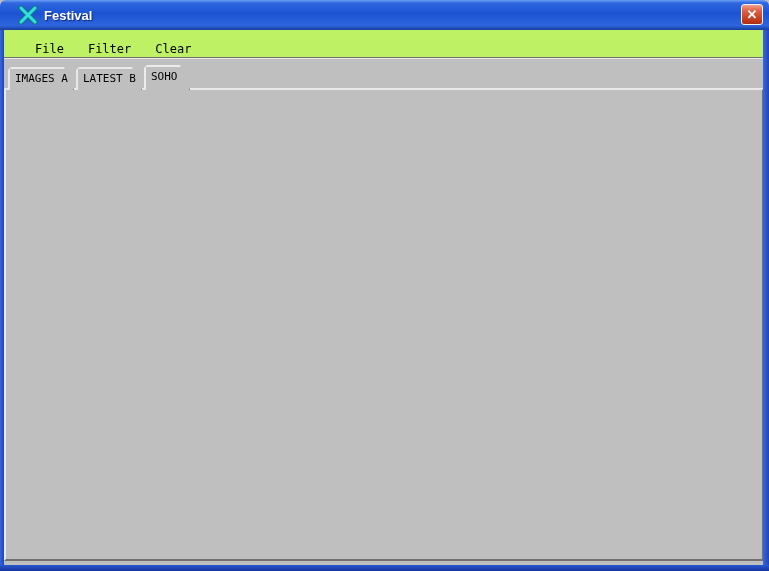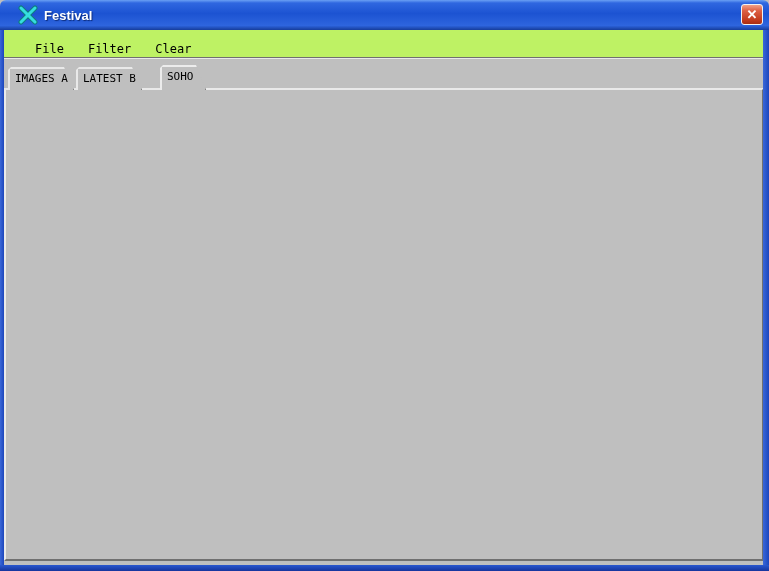--- a/index.html
+++ b/index.html
@@ -121,21 +121,21 @@
   </div>
 
   <div id="menubar">
     <span class="menu-item">File</span>
     <span class="menu-item">Filter</span>
     <span class="menu-item">Clear</span>
   </div>
 
   <div class="tab" style="left:8px; top:67px; width:66px; height:23px;">IMAGES A</div>
   <div class="tab" style="left:76px; top:67px; width:66px; height:23px;">LATEST B</div>
-  <div class="tab active" style="left:144px; top:65px; width:46px; height:25px;margin-left:16px;">SOHO</div>
+  <div class="tab active" style="left:144px; top:65px; width:46px; height:25px;">SOHO</div>
 
   <div id="content"></div>
 
   <div class="groove-h" style="left:9px; top:110px; width:308px;"></div>
   <div class="groove-v" style="left:318px; top:92px; height:464px;"></div>
 
   <div class="abs etched" id="outer-frame"></div>
 
   <div class="abs etched" id="date-frame"></div>
   <span class="abs fld-label" style="left:30px; top:154px;">Date min :</span>

